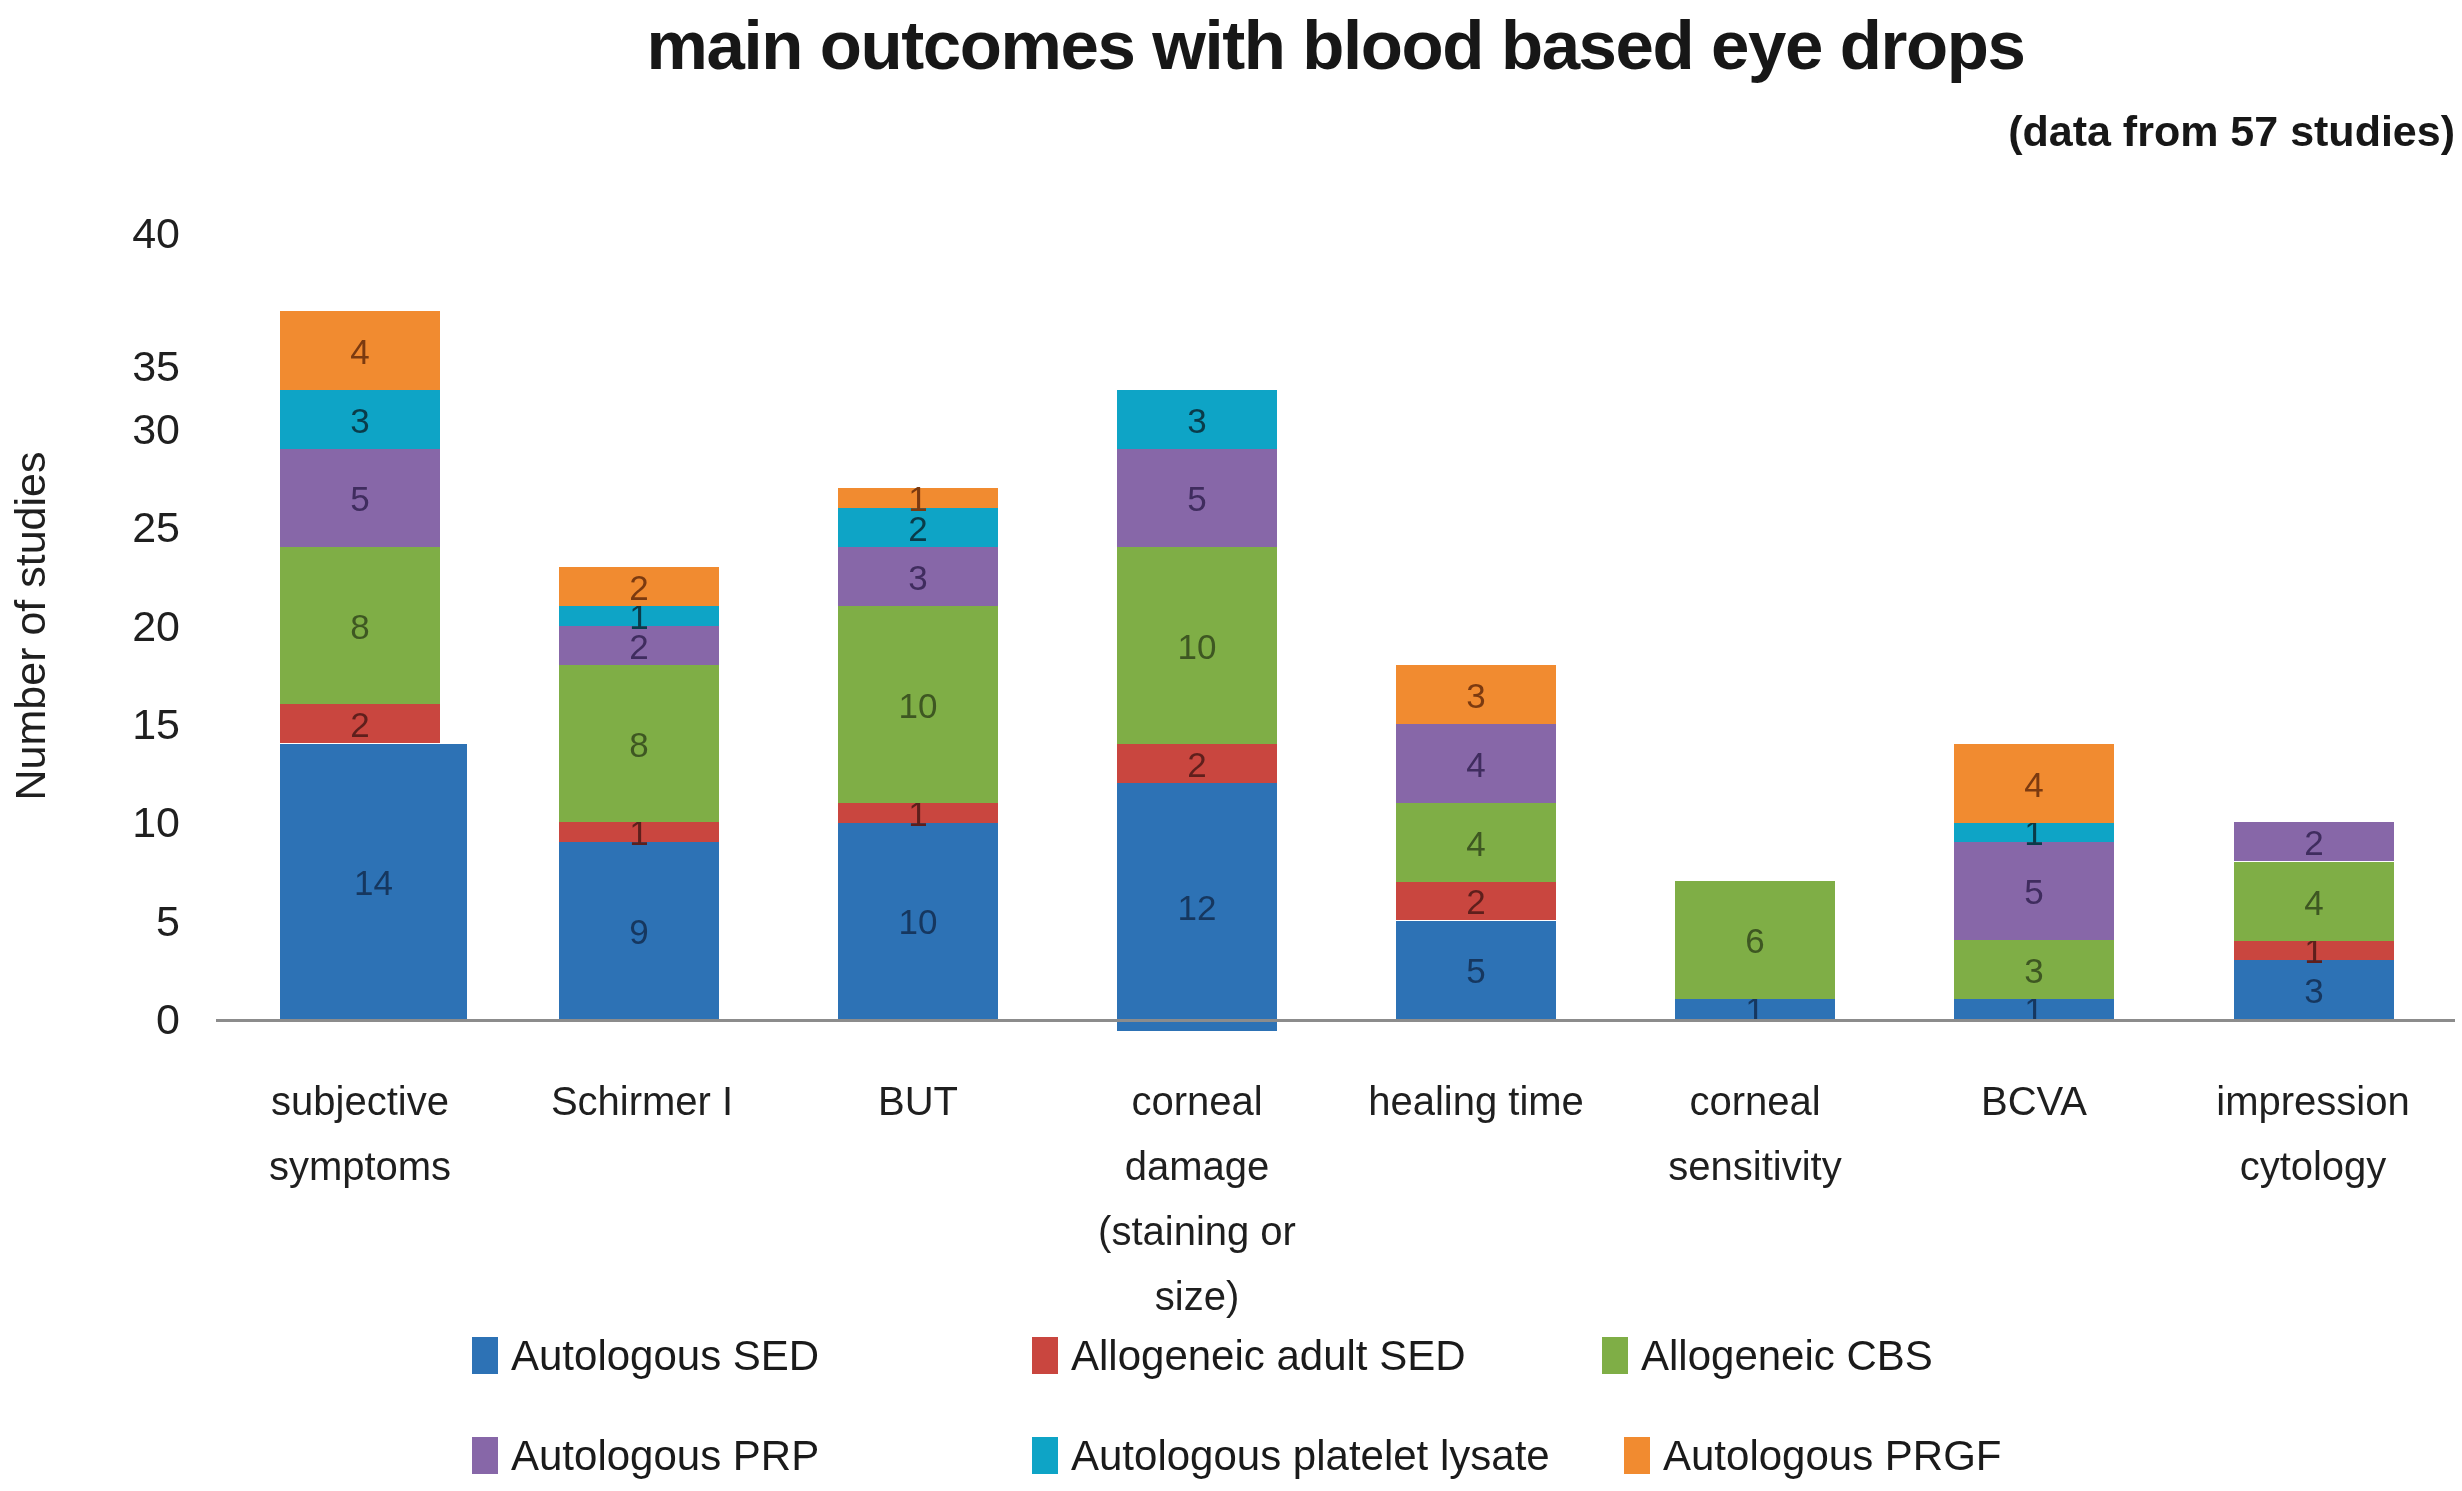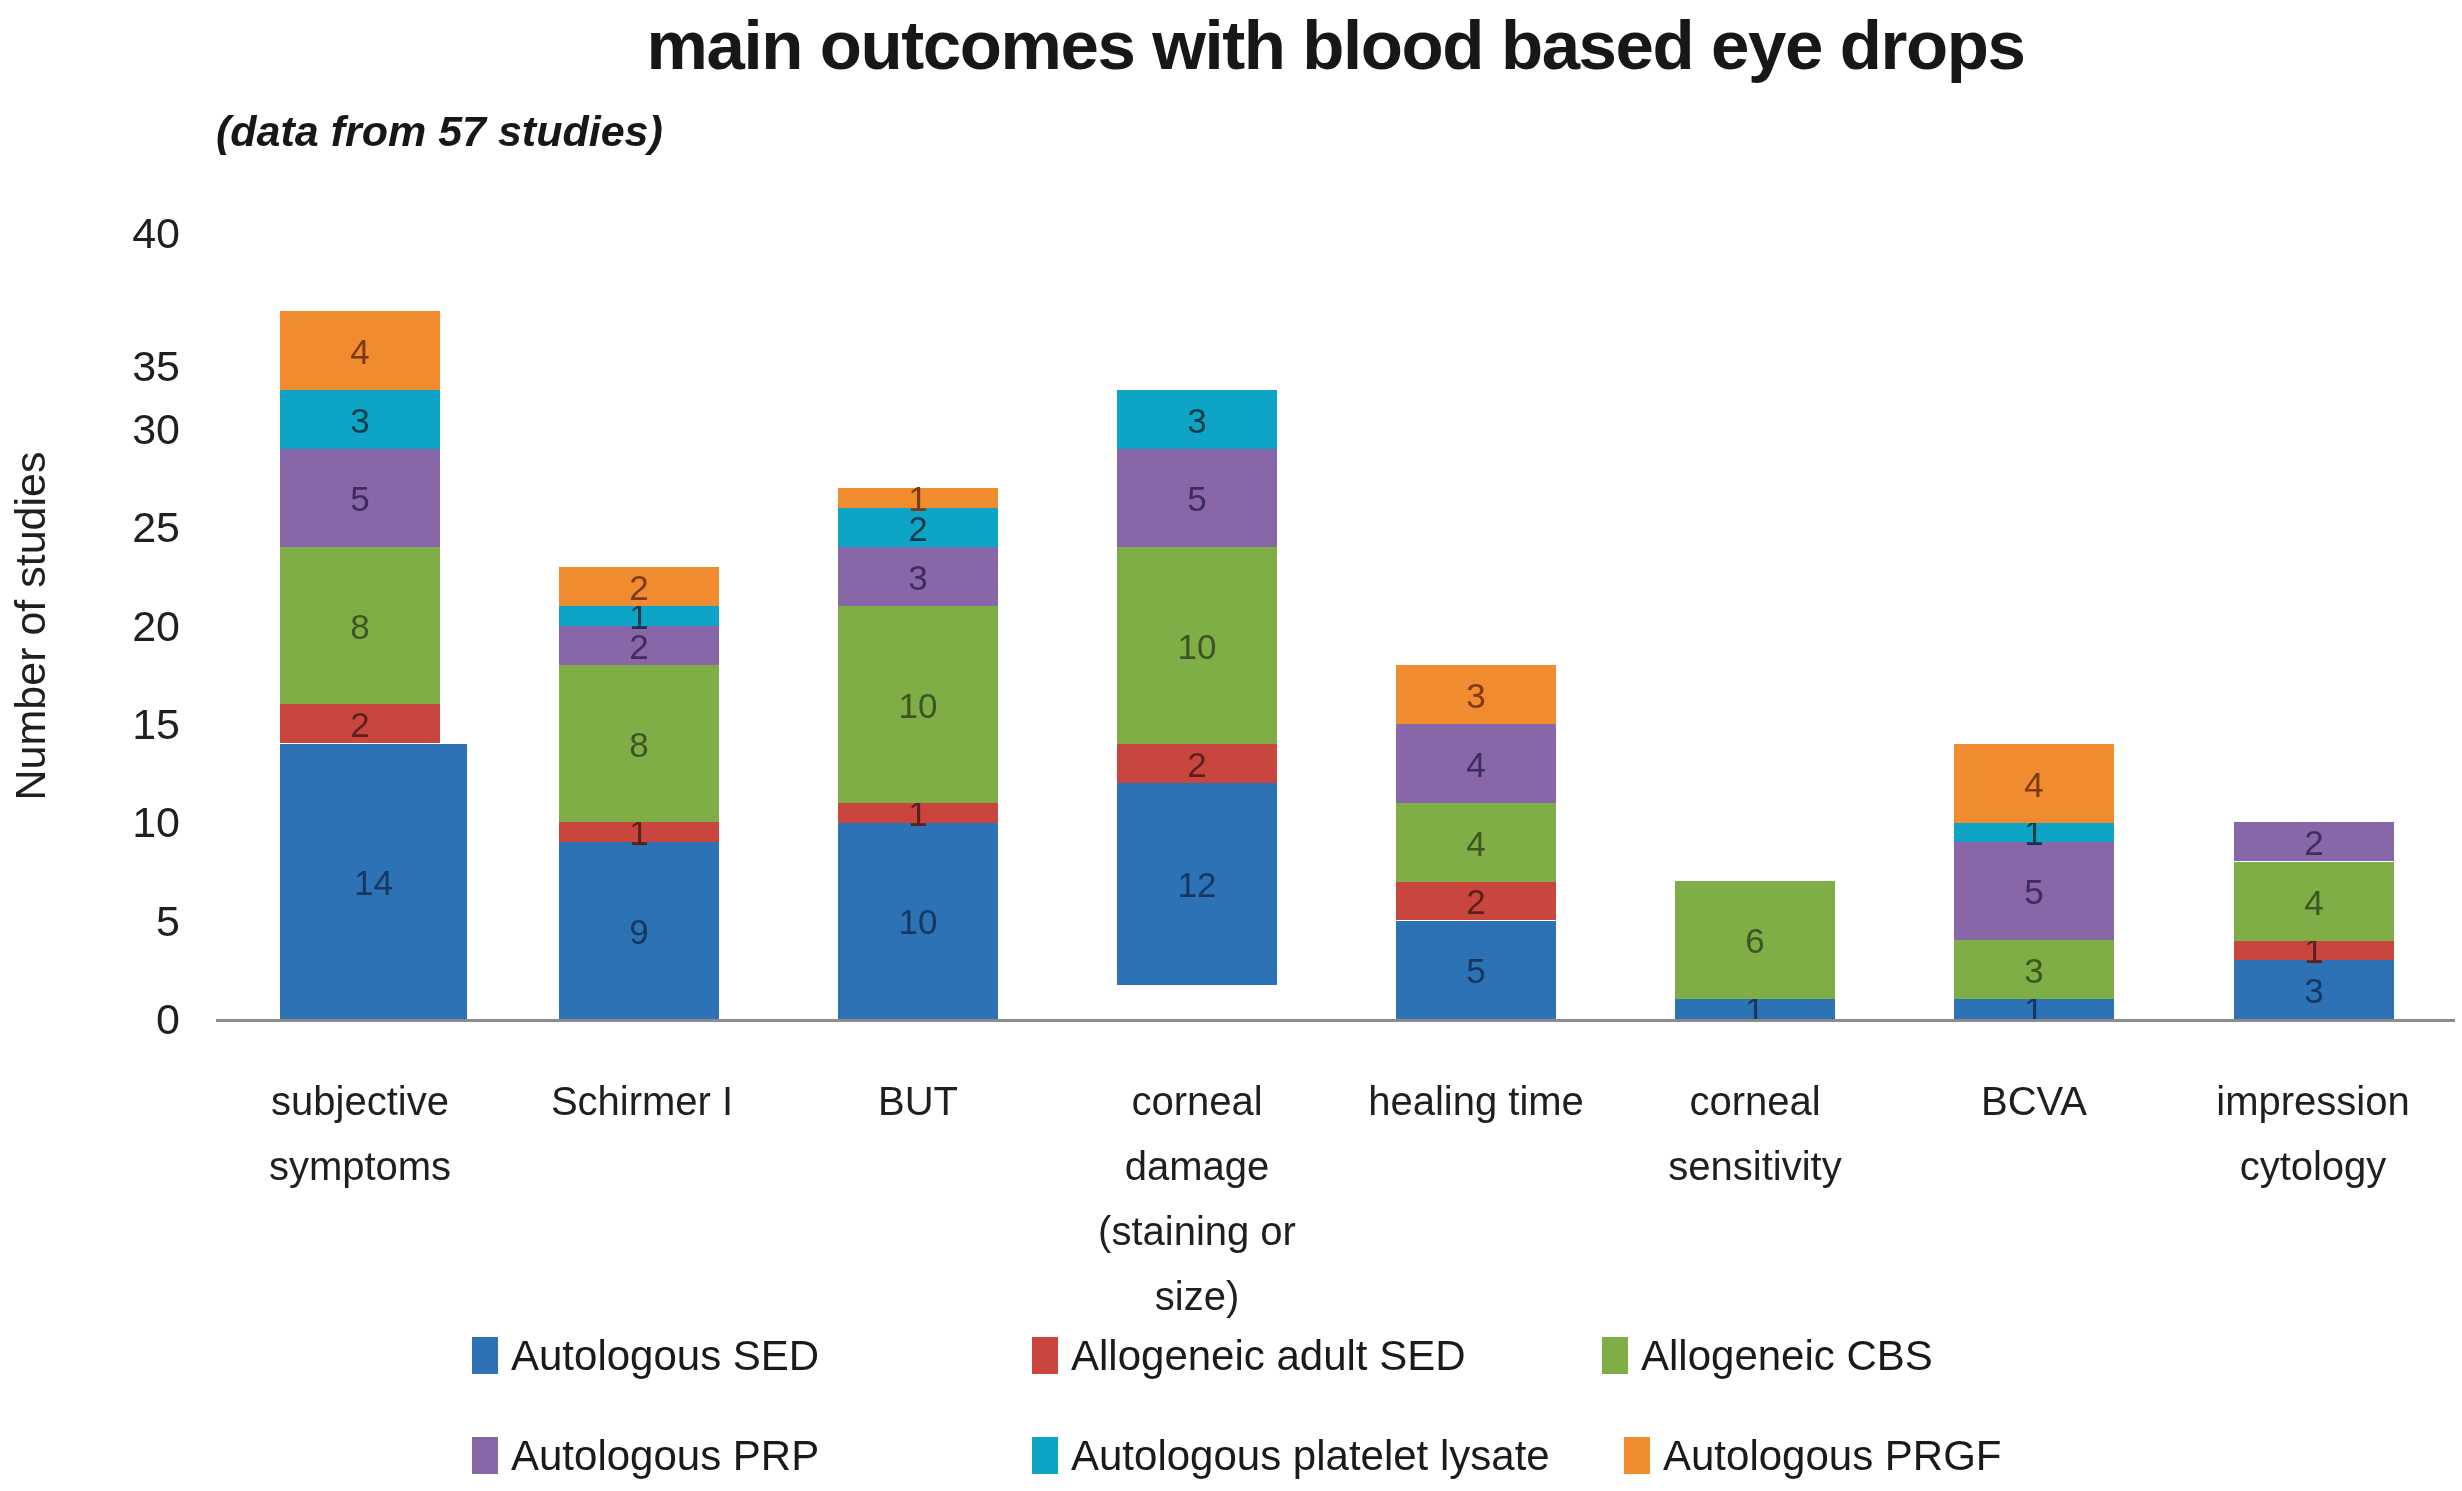--- a/index.html
+++ b/index.html
@@ -5,22 +5,22 @@
   html,body{margin:0;padding:0;background:#fff;}
   #chart-root{
     position:relative;width:2462px;height:1491px;background:#ffffff;
     font-family:"Liberation Sans", sans-serif;overflow:hidden;
   }
   .chart-title{
     position:absolute;left:216px;width:2239px;top:5.8px;text-align:center;
     font-size:69px;font-weight:bold;letter-spacing:-1.4px;color:#171717;
   }
   .chart-subtitle{
-    position:absolute;left:216px;width:2239px;top:107px;text-align:left;
-    font-size:43px;font-weight:bold;color:#171717;font-style:italic;
+    position:absolute;left:216px;width:2239px;top:107px;text-align:right;
+    font-size:43px;font-weight:bold;color:#171717;
   }
   .y-axis-title{
     position:absolute;left:5.8px;top:626px;transform:translateY(-50%) rotate(180deg);
     writing-mode:vertical-rl;font-size:43px;color:#1f1f1f;white-space:nowrap;
   }
   .y-tick{
     position:absolute;right:2282px; 
     transform:translateY(-50%);font-size:43px;color:#1f1f1f;text-align:right;width:144px;
   }
   .axis-line{
@@ -117,21 +117,21 @@
       </div>
       <div class="bar-seg" style="left: 838px; width: 160px; top: 508px; height: 39px; background: rgb(14, 164, 198);">
         <div class="seg-label" style="color: rgb(10, 59, 73);">2</div>
       </div>
       <div class="bar-seg" style="left: 838px; width: 160px; top: 488px; height: 19.7px; background: rgb(241, 139, 48);">
         <div class="seg-label" style="color: rgb(123, 58, 16);">1</div>
       </div>
       <div class="cat-label" style="left: 774px; top: 1069px;">
         <div>BUT</div>
       </div>
-      <div class="bar-seg" style="left: 1117px; width: 160px; top: 783px; height: 202px; background: rgb(45, 114, 181);">
+      <div class="bar-seg" style="left: 1117px; width: 160px; top: 783px; height: 248px; background: rgb(45, 114, 181);">
         <div class="seg-label" style="color: rgb(22, 55, 95);">12</div>
       </div>
       <div class="bar-seg" style="left: 1117px; width: 160px; top: 744px; height: 39px; background: rgb(201, 70, 63);">
         <div class="seg-label" style="color: rgb(94, 31, 28);">2</div>
       </div>
       <div class="bar-seg" style="left: 1117px; width: 160px; top: 547px; height: 197px; background: rgb(127, 174, 70);">
         <div class="seg-label" style="color: rgb(62, 87, 34);">10</div>
       </div>
       <div class="bar-seg" style="left: 1117px; width: 160px; top: 449px; height: 98px; background: rgb(135, 103, 168);">
         <div class="seg-label" style="color: rgb(63, 44, 94);">5</div>

